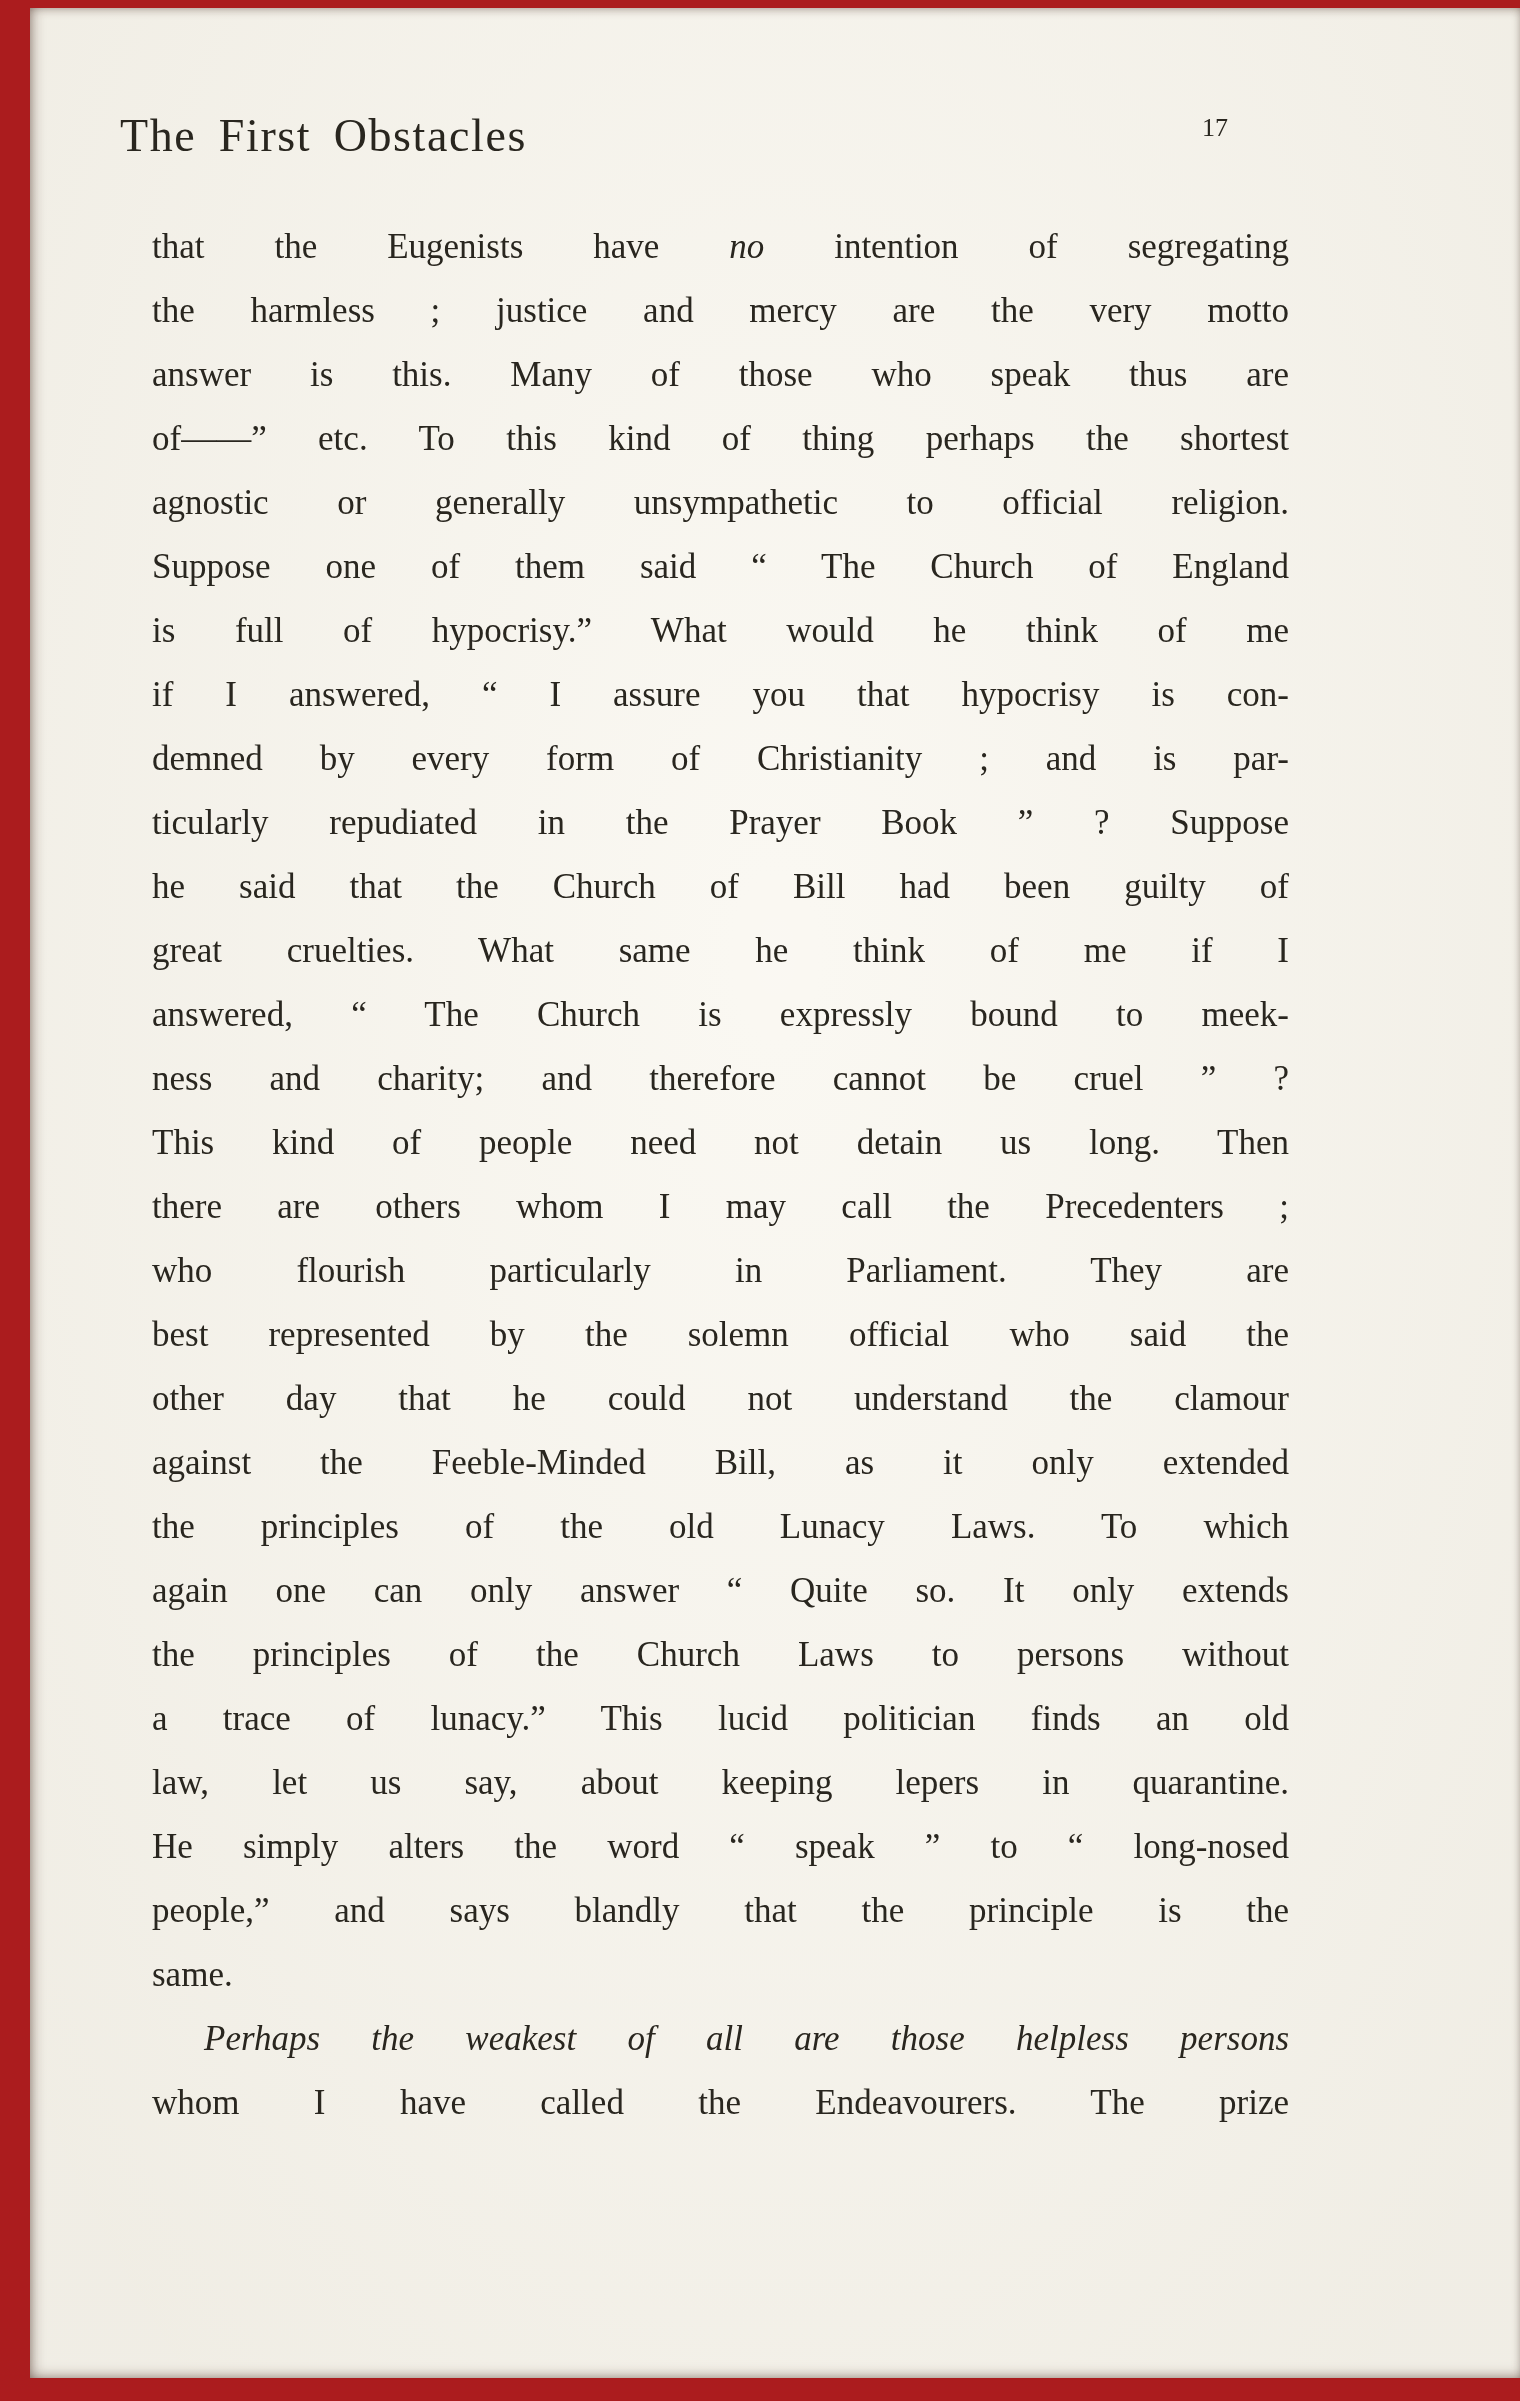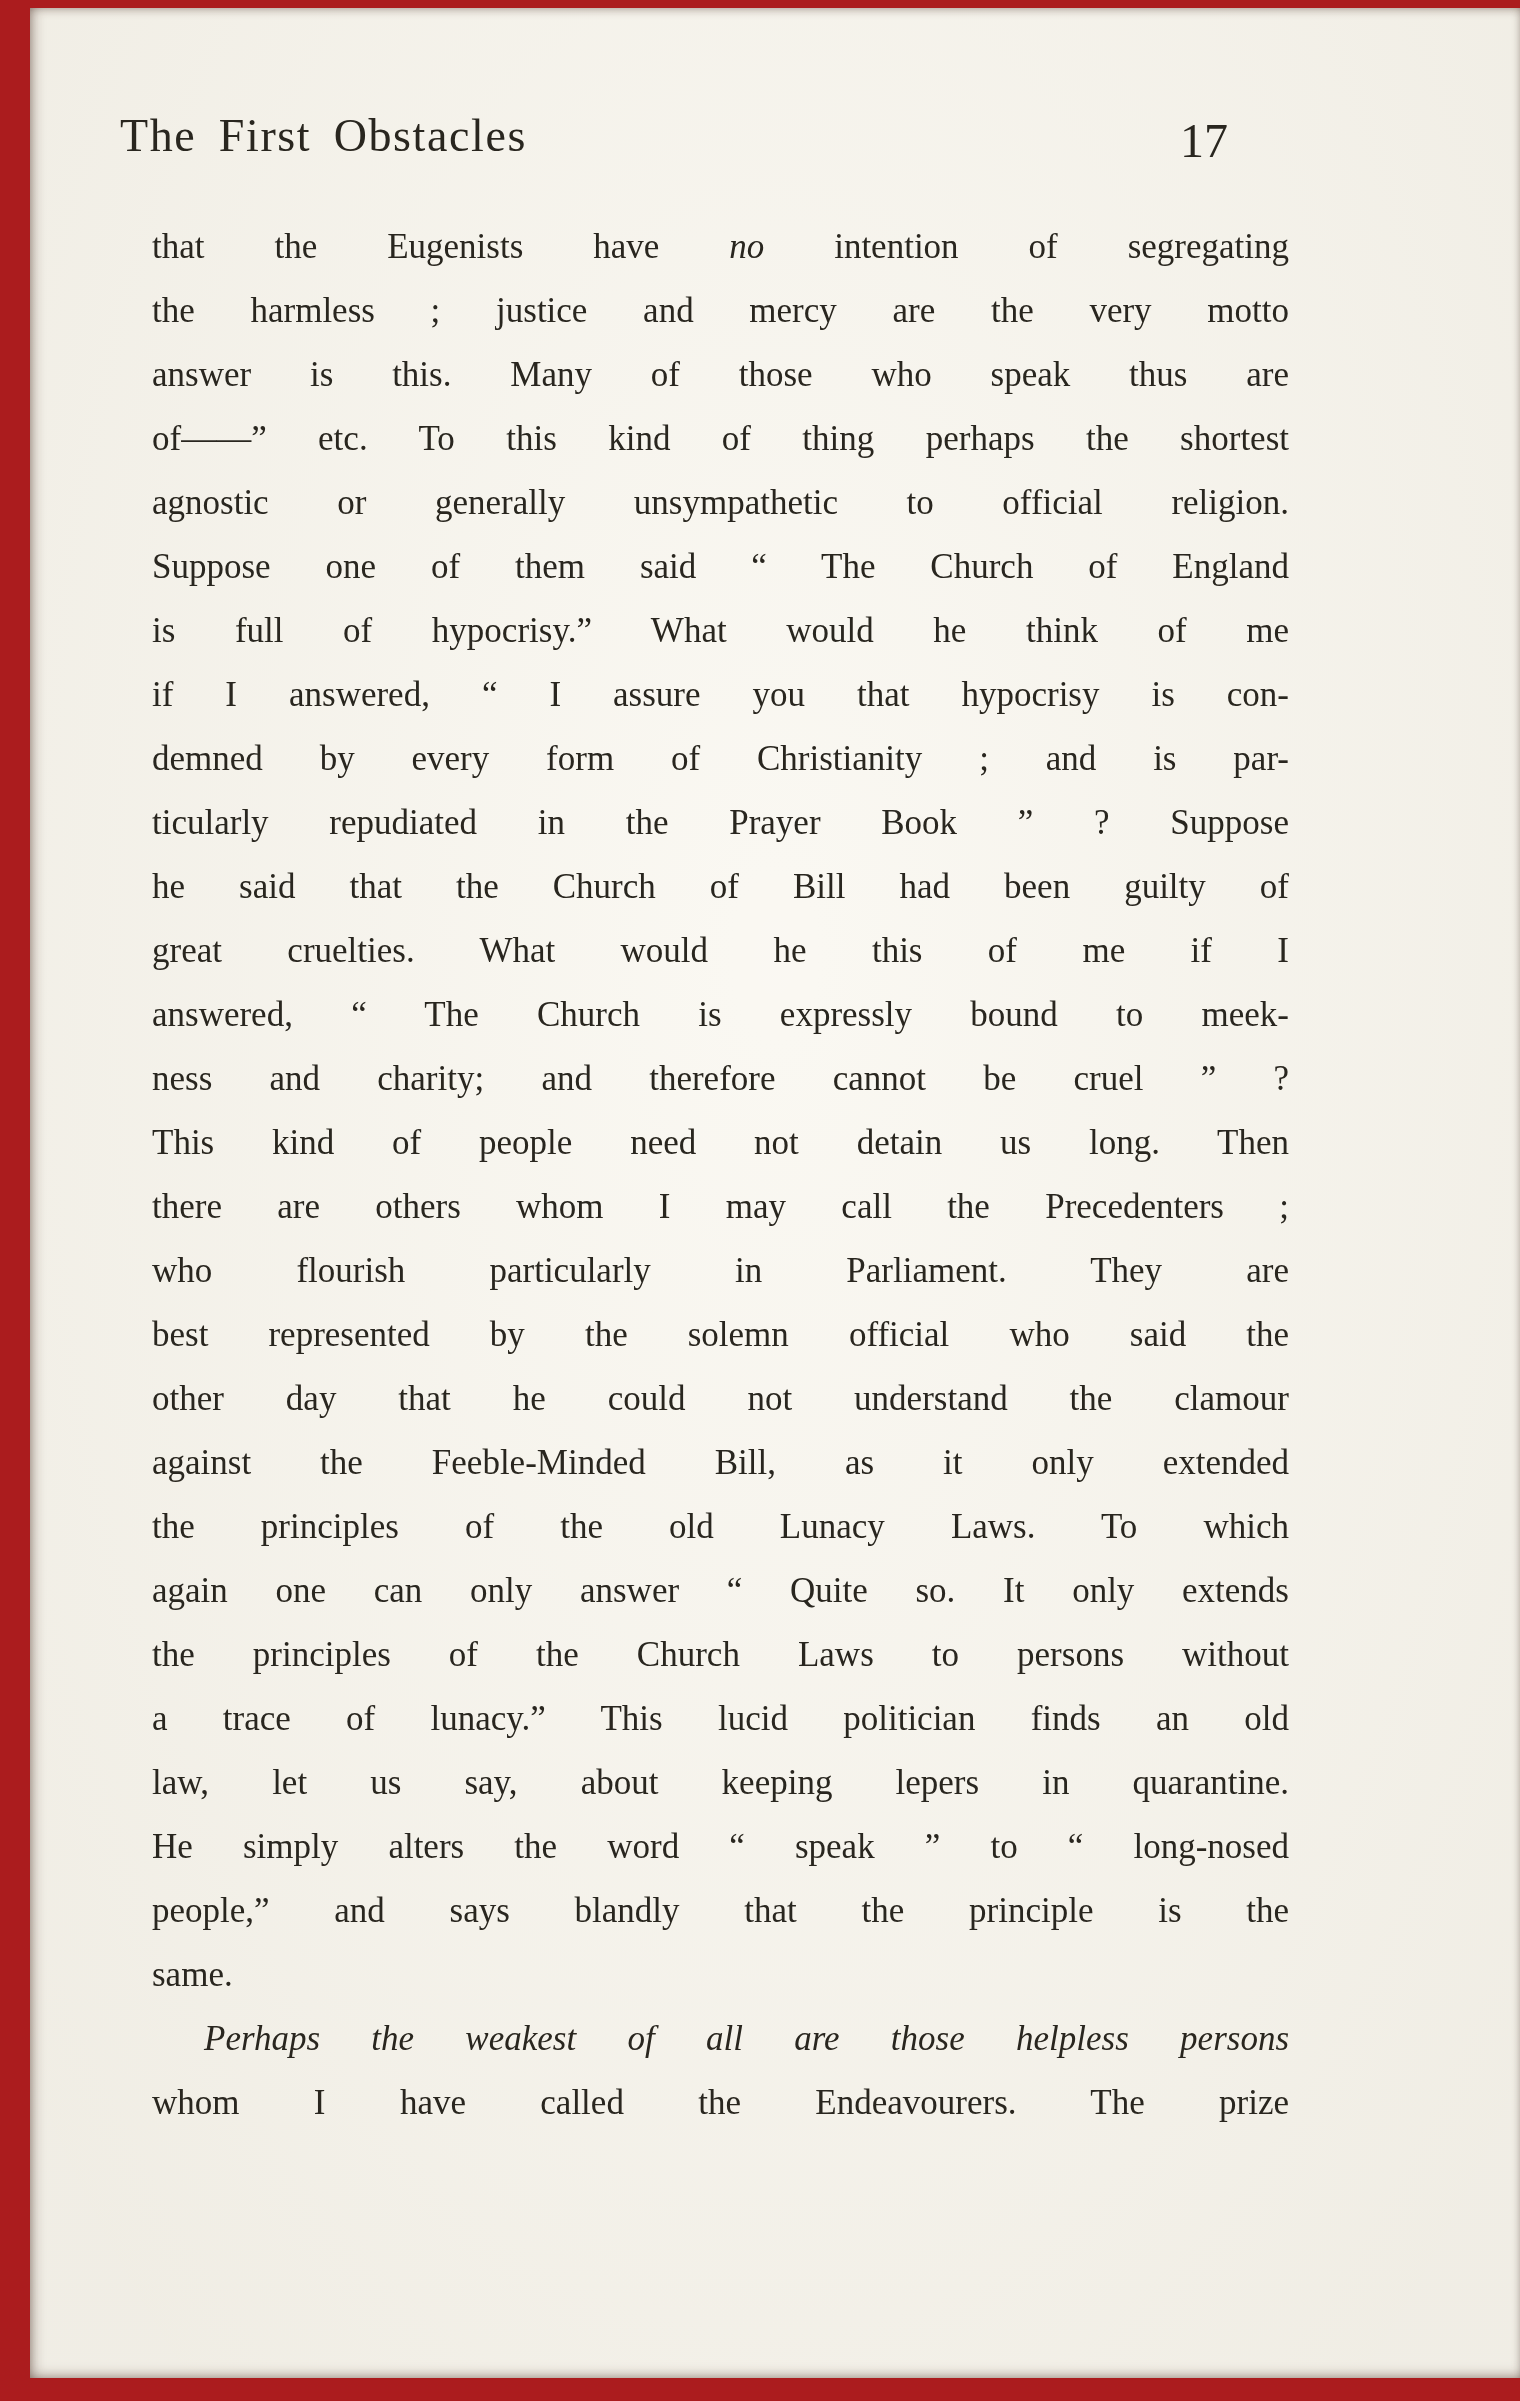--- a/index.html
+++ b/index.html
@@ -55,21 +55,21 @@
     font-size: 46px;
     line-height: 63px;
     color: var(--ink, #2a2723);
     letter-spacing: 1.6px;
     word-spacing: 9.4px;
   }
   .page-number {
     position: absolute;
     right: 61px;
     top: 9.4px;
-    font-size: 48px;
+    font-size: 26px;
     color: var(--ink, #2a2723);
   }
   .text-block {
     margin-top: 44px;
     font-size: 35px;
     line-height: 64px;
     color: var(--ink, #2a2723);
     margin-left: 32px;
   }
   .paragraph { margin: 0; }
@@ -109,21 +109,21 @@
             <div class="line"><span>the harmless ; justice and mercy are the very motto</span></div>
             <div class="line"><span>answer is this.  Many of those who speak thus are</span></div>
             <div class="line"><span>of——” etc.  To this kind of thing perhaps the shortest</span></div>
             <div class="line"><span>agnostic or generally unsympathetic to official religion.</span></div>
             <div class="line"><span>Suppose one of them said “ The Church of England</span></div>
             <div class="line"><span>is full of hypocrisy.”  What would he think of me</span></div>
             <div class="line"><span>if I answered, “ I assure you that hypocrisy is con-</span></div>
             <div class="line"><span>demned by every form of Christianity ;  and is par-</span></div>
             <div class="line"><span>ticularly repudiated in the Prayer Book ” ?  Suppose</span></div>
             <div class="line"><span>he said that the Church of Bill had been guilty of</span></div>
-            <div class="line"><span>great cruelties.  What would he this of me if I</span></div>
+            <div class="line"><span>great cruelties.  What same he think of me if I</span></div>
             <div class="line"><span>answered, “ The Church is expressly bound to meek-</span></div>
             <div class="line"><span>ness and charity; and therefore cannot be cruel ” ?</span></div>
             <div class="line"><span>This kind of people need not detain us long.  Then</span></div>
             <div class="line"><span>there are others whom I may call the Precedenters ;</span></div>
             <div class="line"><span>who flourish particularly in Parliament.  They are</span></div>
             <div class="line"><span>best represented by the solemn official who said the</span></div>
             <div class="line"><span>other day that he could not understand the clamour</span></div>
             <div class="line"><span>against the Feeble-Minded Bill, as it only extended</span></div>
             <div class="line"><span>the principles of the old Lunacy Laws.  To which</span></div>
             <div class="line"><span>again one can only answer “ Quite so.  It only extends</span></div>

